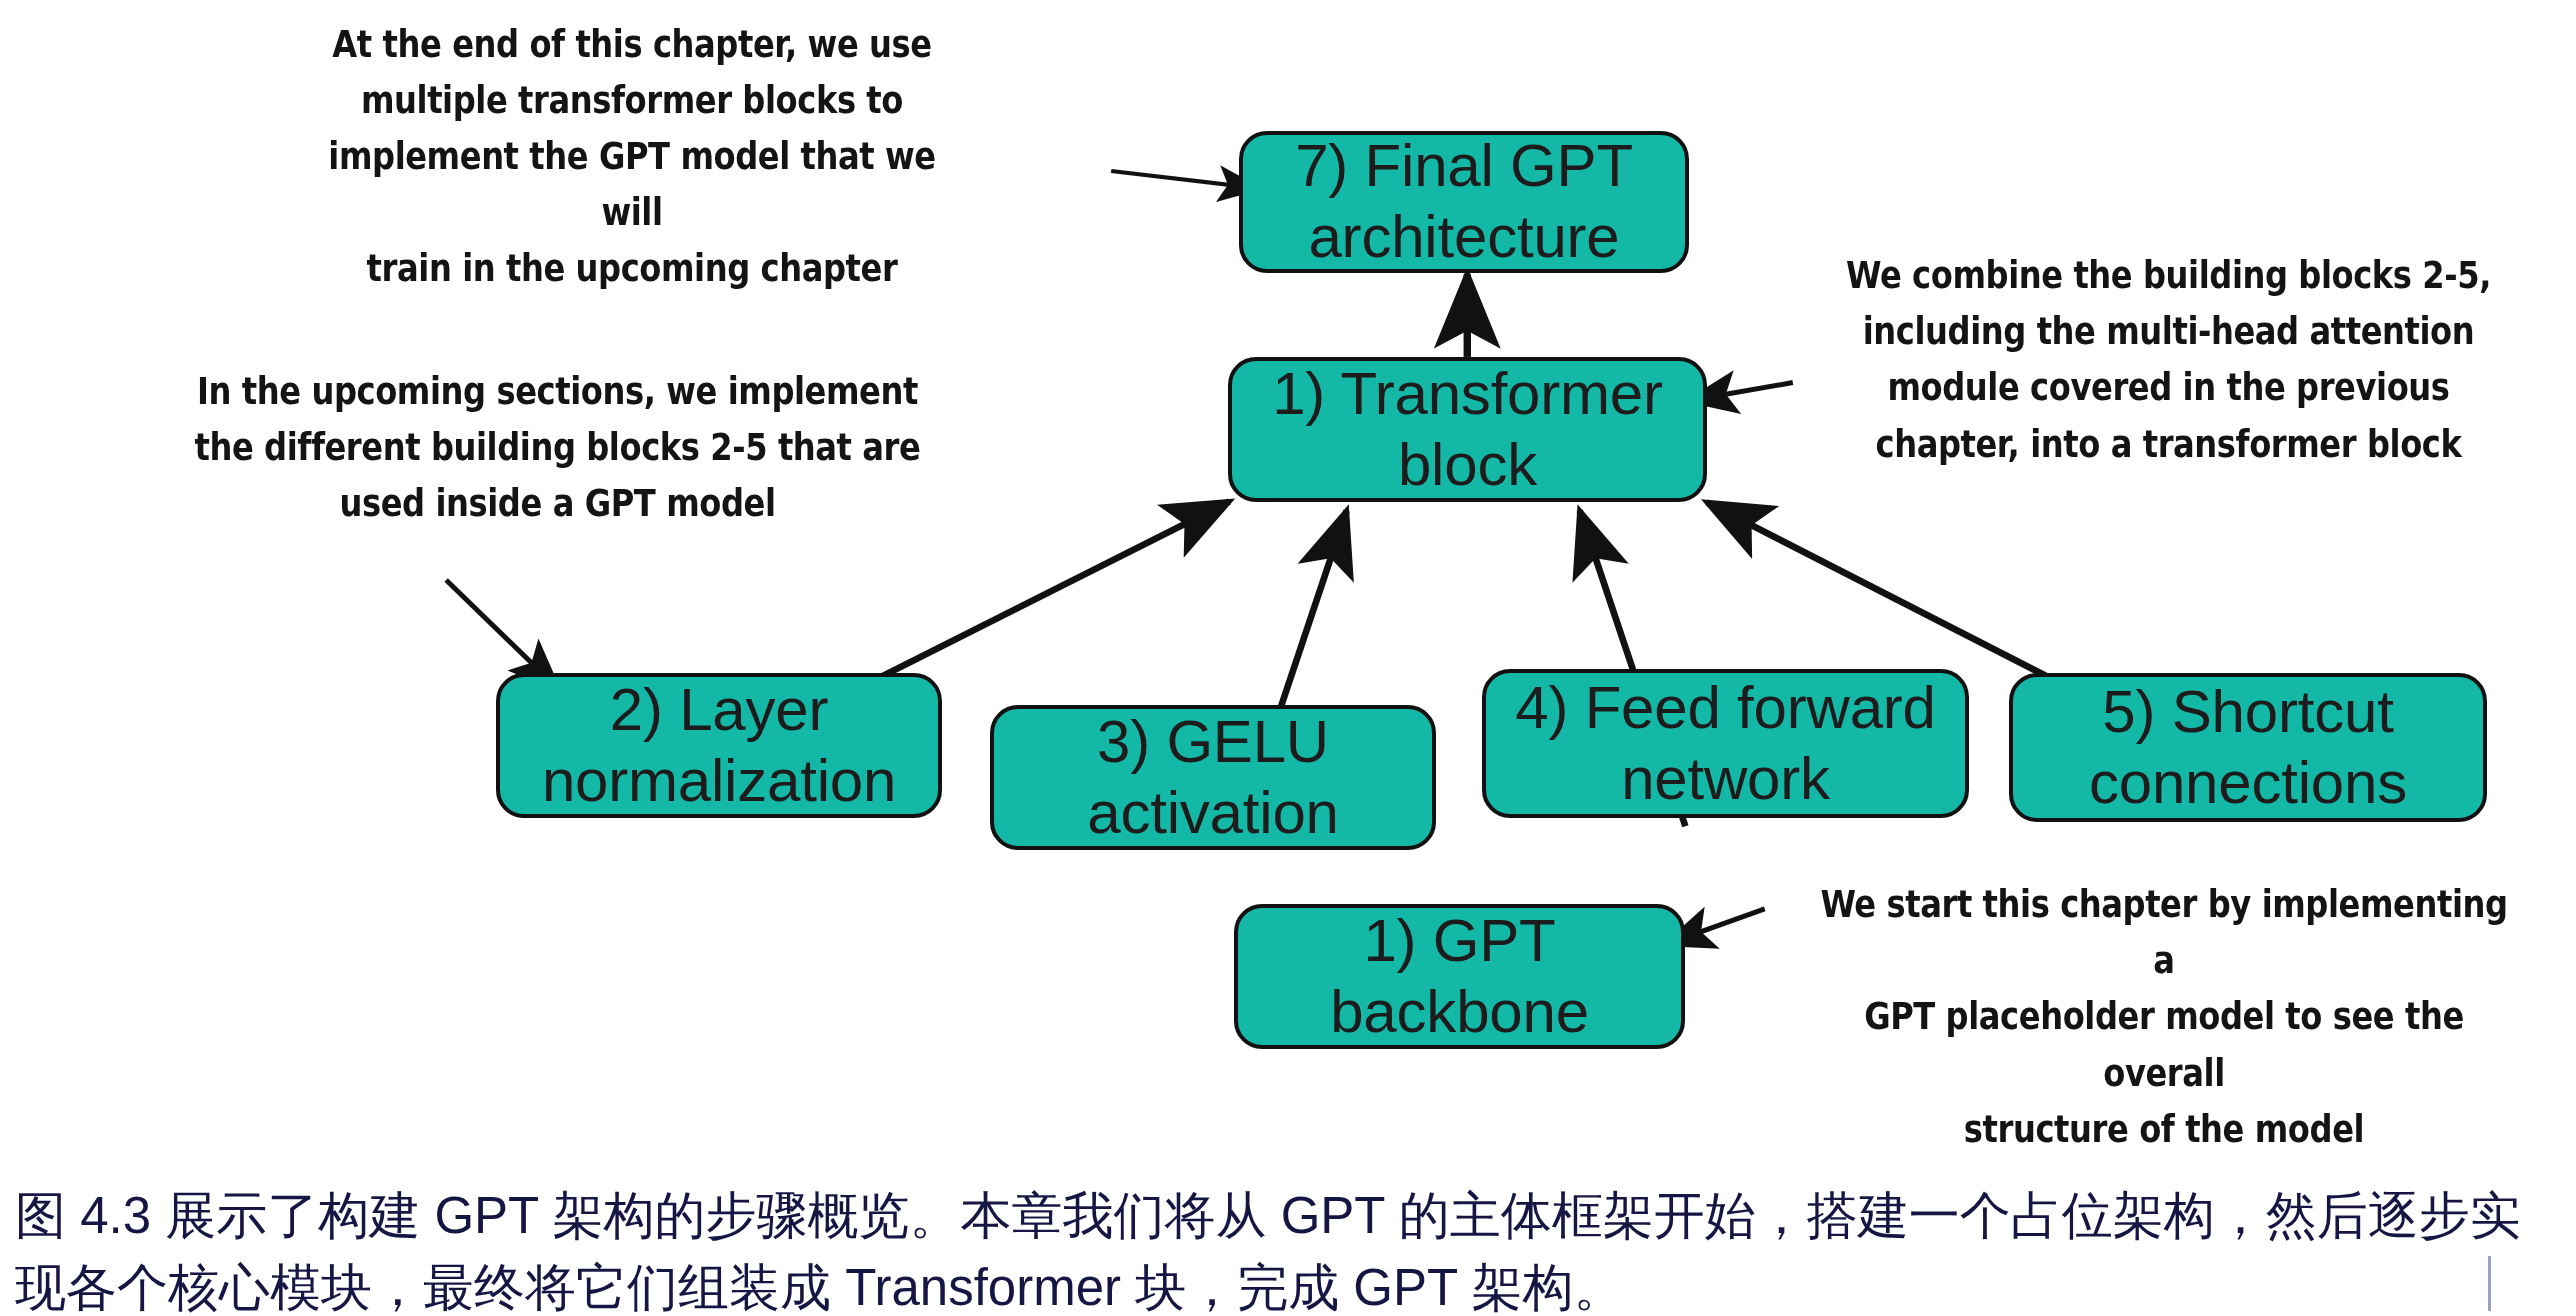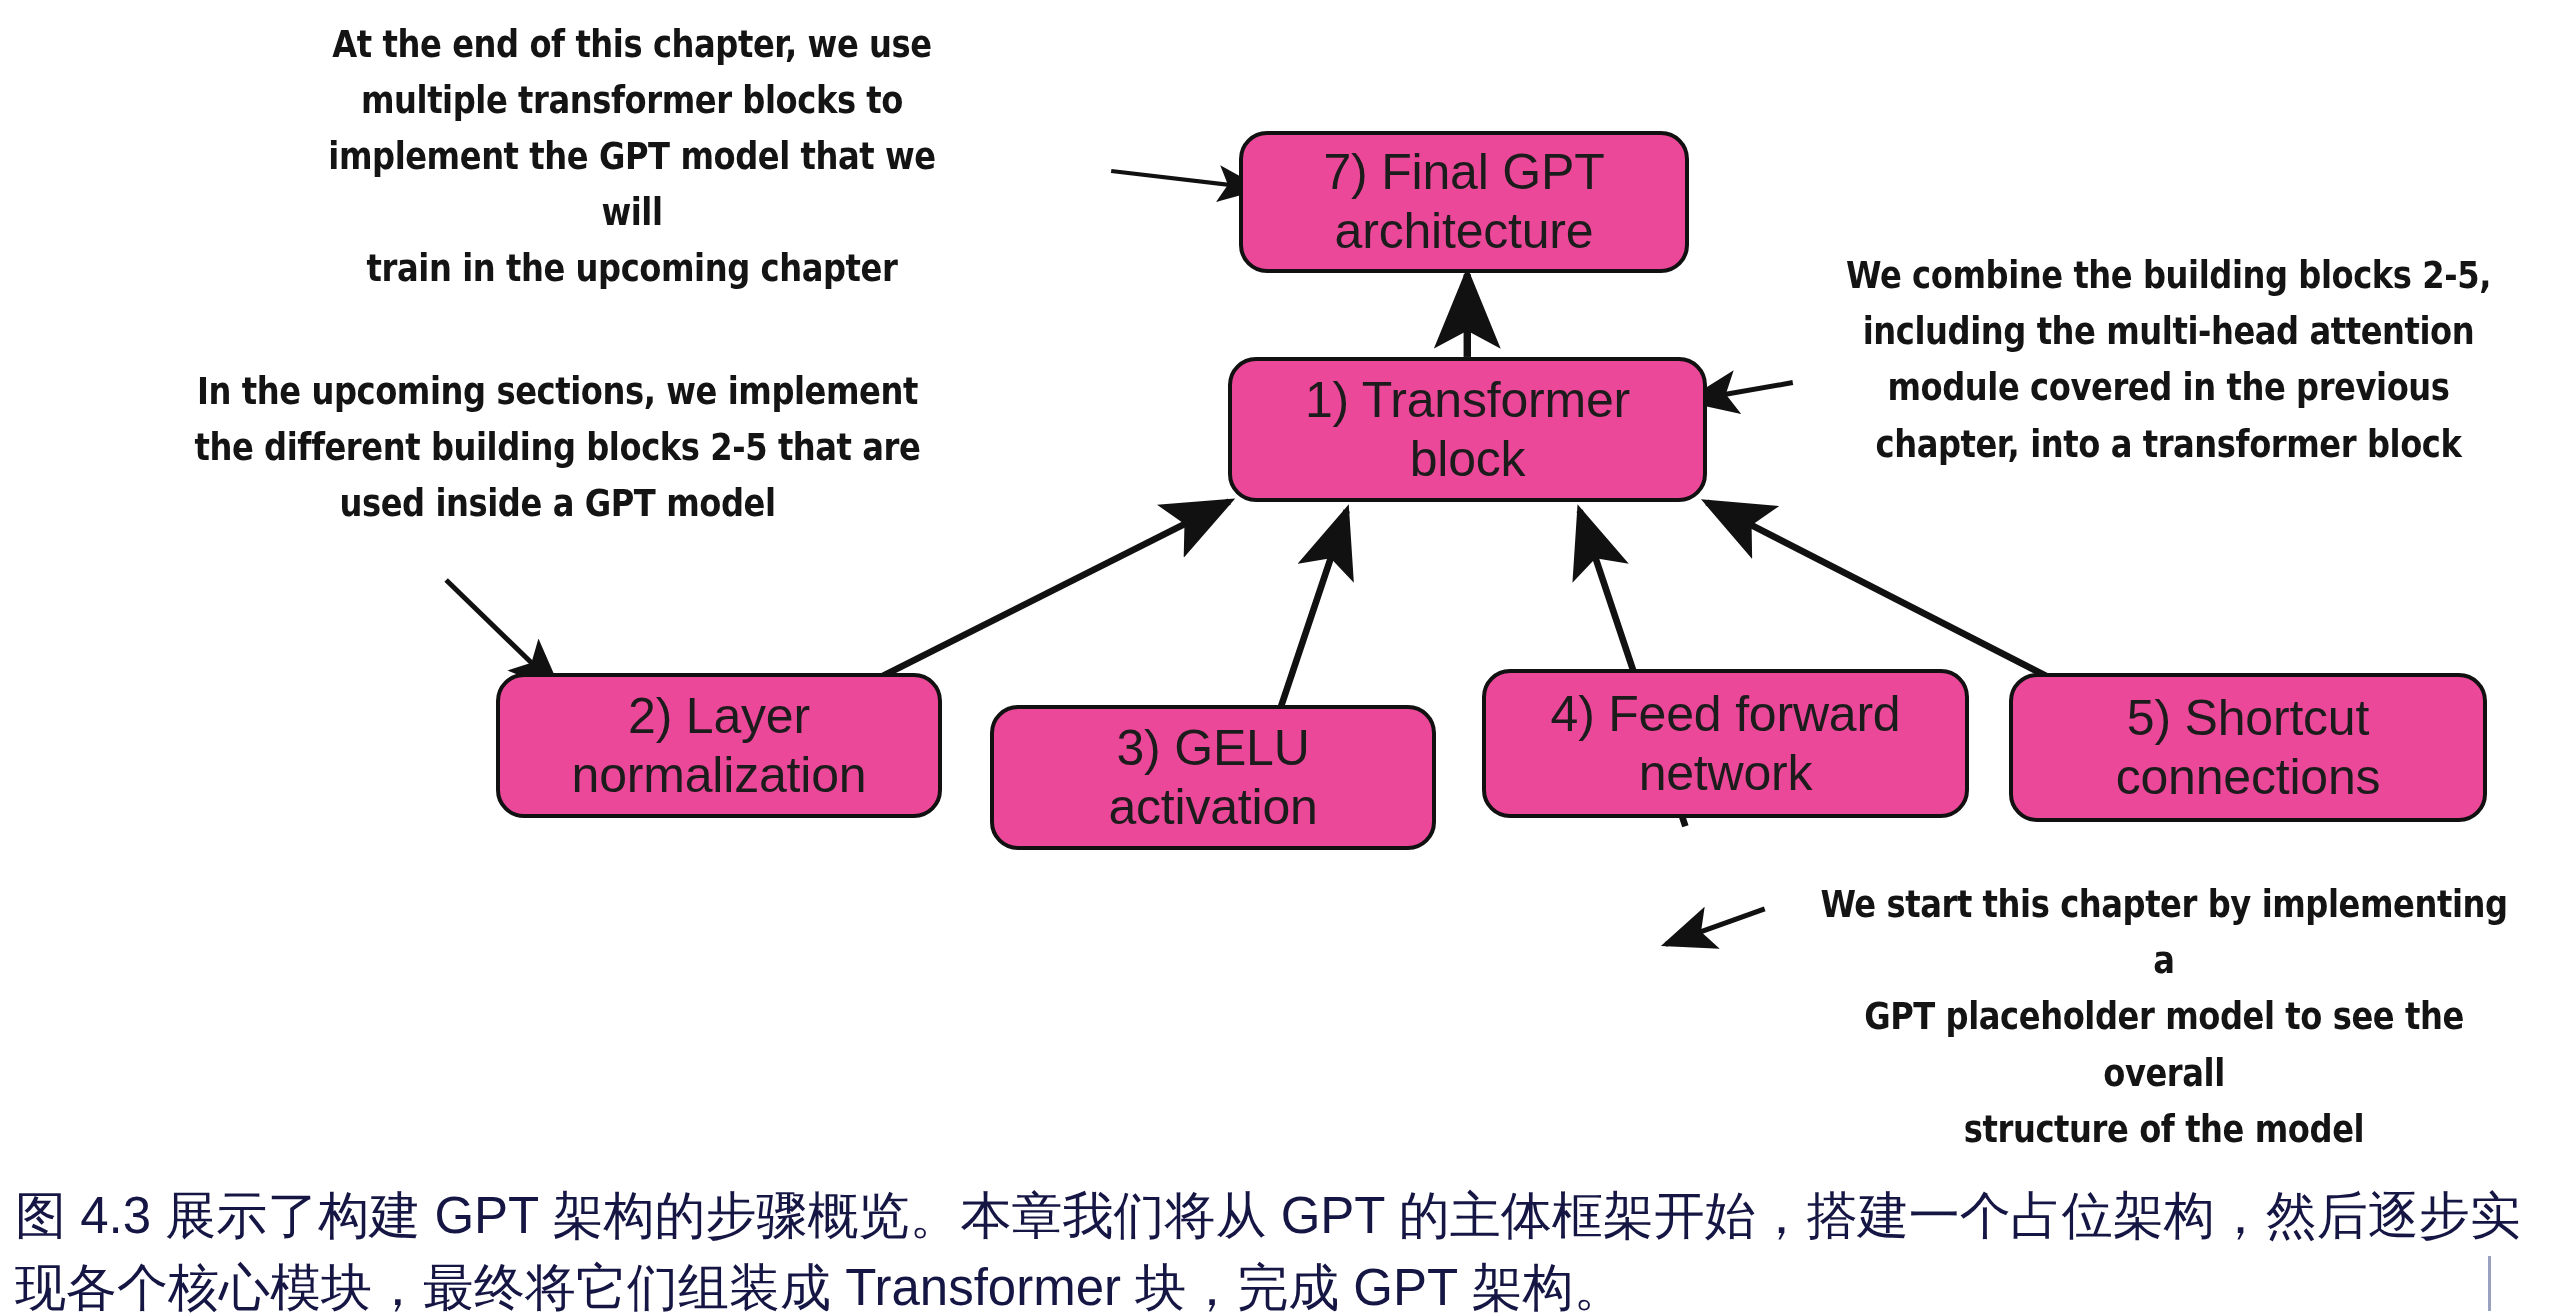--- a/index.html
+++ b/index.html
@@ -7,24 +7,24 @@
     width:2576px;height:1317px;position:relative;overflow:hidden;
     font-family:"Liberation Sans","DejaVu Sans",sans-serif;
     background:#ffffff;
   }
   #stage{position:absolute;inset:0;width:2328px;height:1317px;}
   svg#wires{position:absolute;left:0;top:0;width:2576px;height:1317px;pointer-events:none;}
 
   
   .node{
     position:absolute;box-sizing:border-box;
-    border:4.1px solid #111111;border-radius:28px;background:#ec4899;
+    border:4.1px solid #111111;border-radius:28px;background:#14b8a6;
     display:flex;align-items:center;justify-content:center;
     text-align:center;color:#1c1c1c;
-    font-size:50px;line-height:1.18;font-weight:400;
+    font-size:60px;line-height:1.18;font-weight:400;
     letter-spacing:-0.2px;
     font-family:"Liberation Sans","DejaVu Sans",sans-serif;
     z-index:3;
   }
   .node span{display:block;padding:0 13.2px;white-space:pre-line;}
 
   
   .anno{
     position:absolute;color:#141414;
     font-family:"DejaVu Sans","Liberation Sans",sans-serif;
@@ -119,18 +119,22 @@
   <div class="node" style="left:1482px;top:669px;width:487px;height:149px;">
     <span>4) Feed forward
 network</span>
   </div>
 
   <div class="node" style="left:2009px;top:673px;width:478px;height:149px;">
     <span>5) Shortcut
 connections</span>
   </div>
 
+  <div class="node" style="left:1234px;top:904px;width:451px;height:145px;">
+    <span>1) GPT
+backbone</span>
+  </div>
 
   <div id="caption">图 4.3 展示了构建 GPT 架构的步骤概览。本章我们将从 GPT 的主体框架开始，搭建一个占位架构，然后逐步实现各个核心模块，最终将它们组装成 Transformer 块，完成 GPT 架构。</div>
   <div id="caret"></div>
 
 </div>
 
 
 </body></html>

